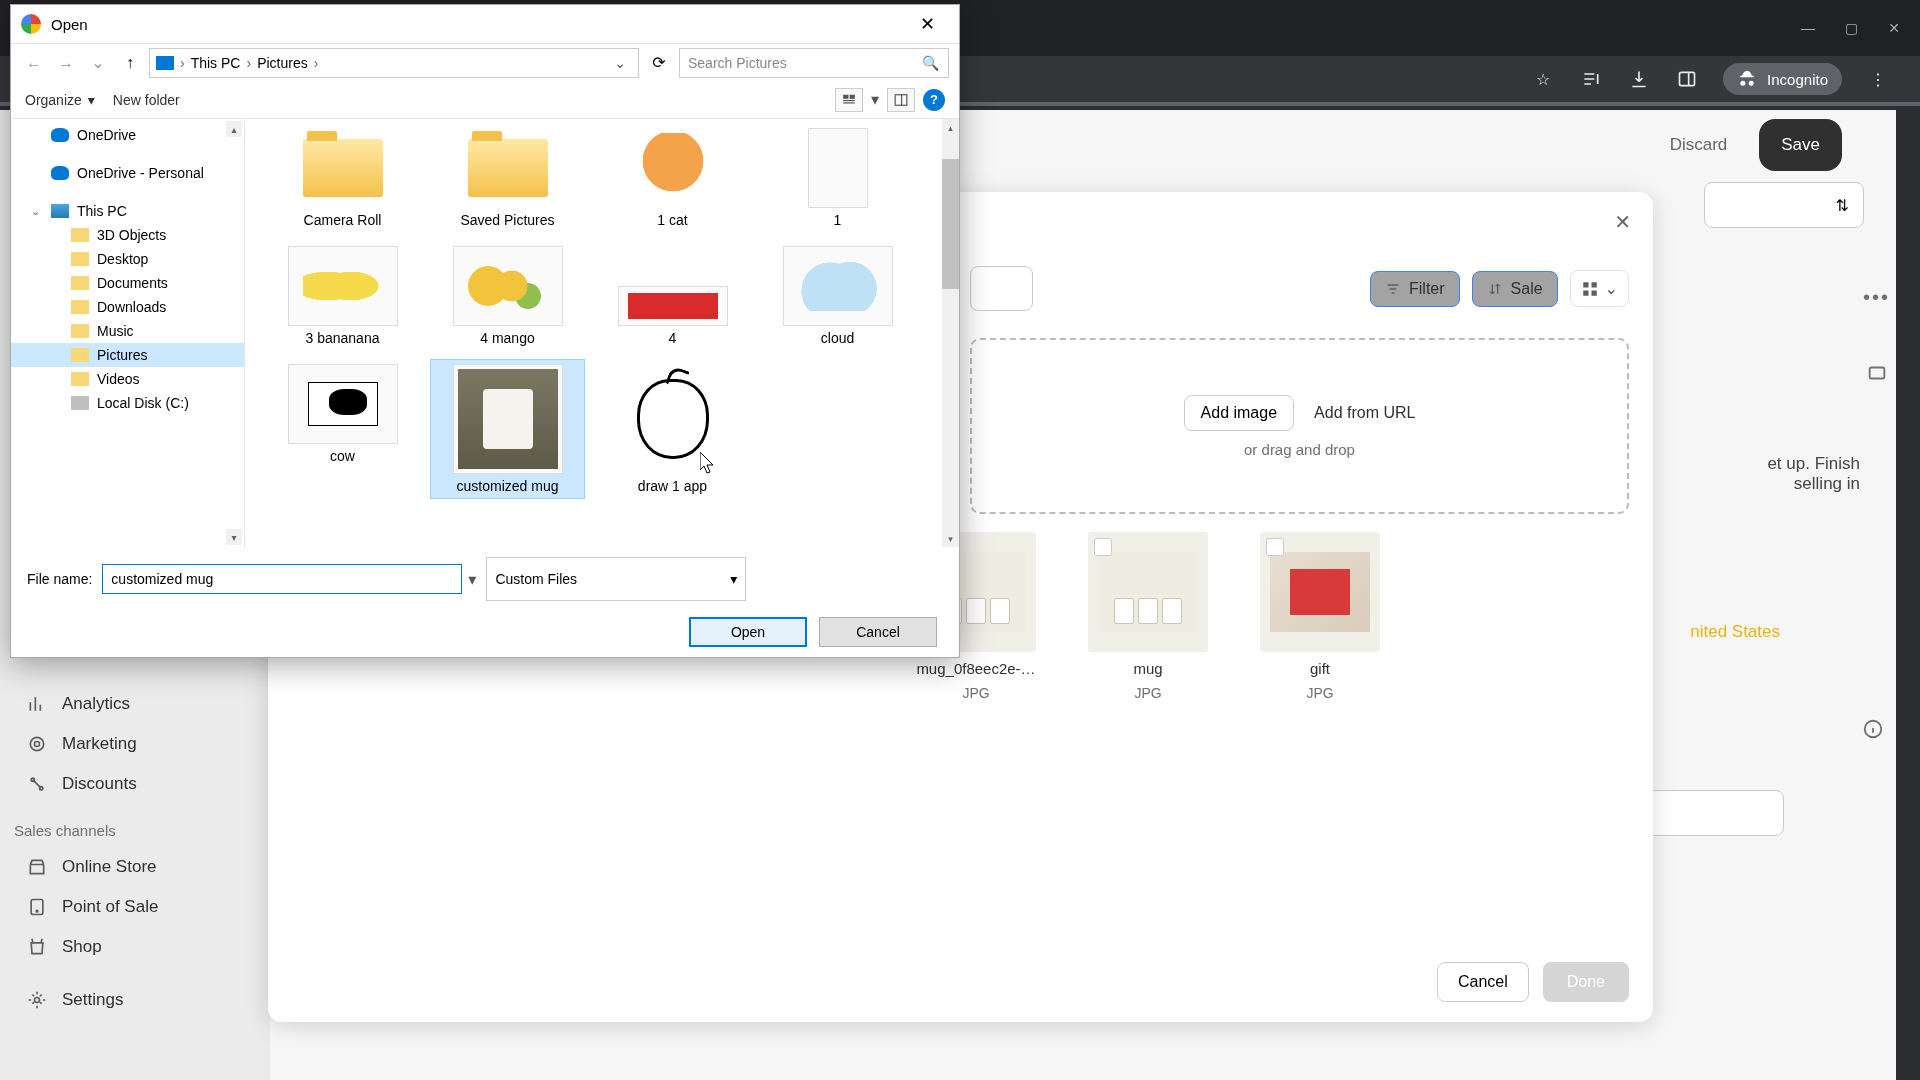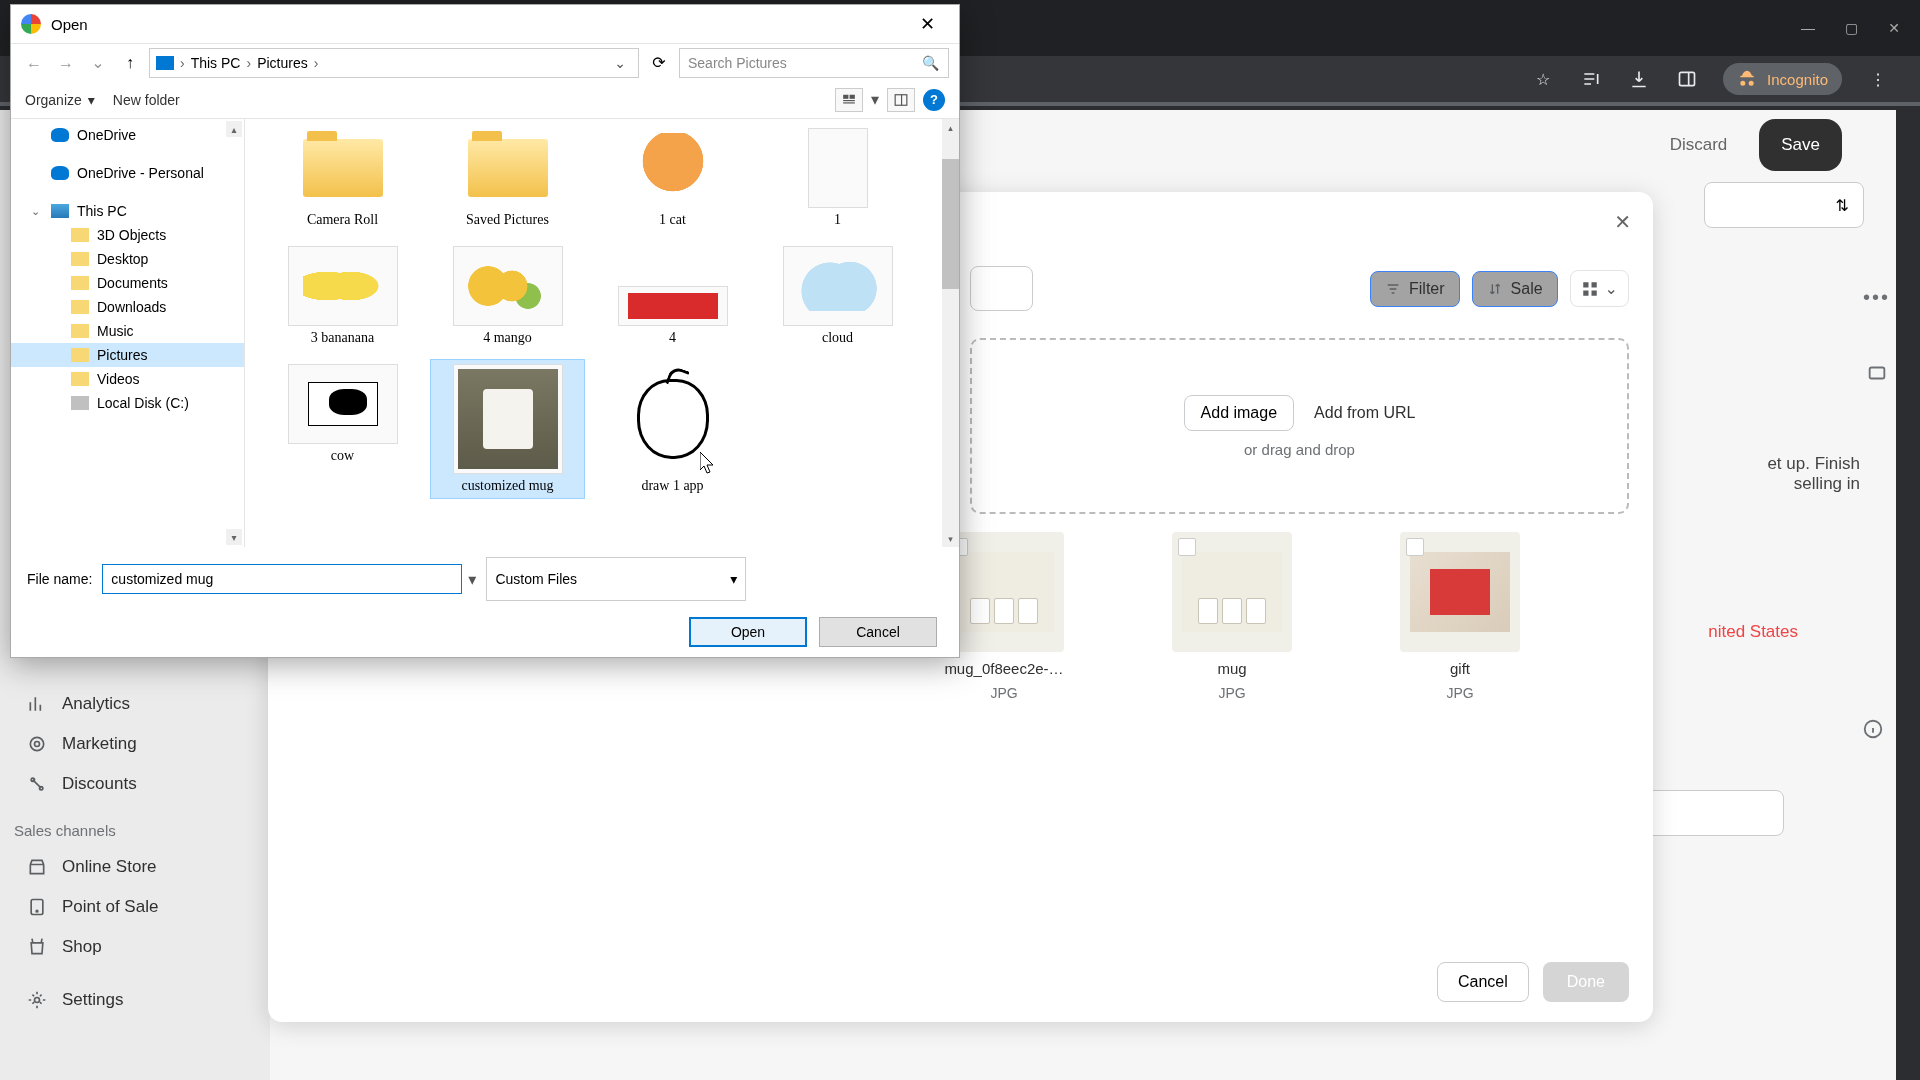--- a/index.html
+++ b/index.html
@@ -4,21 +4,21 @@
 <style>
 * { margin: 0; padding: 0; box-sizing: border-box; font-family: "Segoe UI", sans-serif; }
 body { width: 1920px; height: 1080px; background: #1a1a1a; overflow: hidden; position: relative; }
 
 
 .browser-frame { position: absolute; inset: 0; background: #2b2d30; }
 .browser-top { height: 56px; background: #202124; display: flex; align-items: center; justify-content: flex-end; padding-right: 20px; gap: 28px; }
 .win-controls { display: flex; gap: 30px; color: #aaa; font-size: 14px; }
 .browser-toolbar { height: 50px; background: #35363a; border-bottom: 4px solid #5f6368; display: flex; align-items: center; justify-content: flex-end; padding-right: 30px; gap: 24px; }
 .toolbar-icon { width: 24px; height: 24px; color: #e8eaed; display: flex; align-items: center; justify-content: center; }
-.incognito-badge { display: flex; align-items: center; gap: 10px; background: #5f6368; padding: 6px 14px; border-radius: 20px; color: #fdba74; font-size: 15px; }
+.incognito-badge { display: flex; align-items: center; gap: 10px; background: #5f6368; padding: 6px 14px; border-radius: 20px; color: #ffffff; font-size: 15px; }
 
 
 .page-bg { position: absolute; top: 110px; left: 0; right: 24px; bottom: 0; background: #f6f6f7; }
 .page-header { position: absolute; top: 0; right: 24px; height: 70px; display: flex; align-items: center; gap: 14px; padding-right: 30px; }
 .btn-discard { background: transparent; border: none; color: #666; font-size: 17px; padding: 10px 18px; border-radius: 8px; }
 .btn-save { background: #303030; color: #fff; border: none; font-size: 17px; padding: 16px 22px; border-radius: 16px; }
 
 .left-sidebar { position: absolute; left: 0; top: 110px; width: 270px; bottom: 0; background: #ebebeb; padding: 4px 0; }
 .sidebar-item { display: flex; align-items: center; gap: 14px; padding: 9px 26px; color: #303030; font-size: 17px; cursor: pointer; }
 .sidebar-icon { width: 22px; height: 22px; display: flex; align-items: center; justify-content: center; }
@@ -32,37 +32,37 @@
 .tool-btn { display: flex; align-items: center; gap: 8px; background: #a3a3a3; border: 1px solid #3b82f6; border-radius: 8px; padding: 8px 14px; font-size: 16px; color: #303030; }
 .view-btn { display: flex; align-items: center; gap: 6px; background: #fff; border: 1px solid #e1e3e5; border-radius: 8px; padding: 8px 10px; }
 .small-box { position: absolute; top: 74px; left: 702px; width: 63px; height: 45px; border: 1px solid #c9cccf; border-radius: 8px; background: #fff; }
 
 .dropzone { position: absolute; top: 146px; left: 702px; right: 24px; height: 176px; border: 2px dashed #bbb; border-radius: 10px; display: flex; flex-direction: column; align-items: center; justify-content: center; gap: 10px; }
 .dropzone-buttons { display: flex; gap: 20px; }
 .dz-add { background: #fff; border: 1px solid #c9cccf; border-radius: 8px; padding: 8px 16px; font-size: 16px; }
 .dz-url { background: none; border: none; font-size: 16px; color: #303030; }
 .dz-hint { color: #6d7175; font-size: 15px; }
 
-.existing-files { position: absolute; top: 340px; left: 676px; display: flex; gap: 108px; }
+.existing-files { position: absolute; top: 340px; left: 648px; display: flex; gap: 52px; }
 .file-card { display: flex; flex-direction: column; align-items: center; gap: 8px; width: 120px; }
 .file-thumb { width: 120px; height: 120px; background: #f0efe8; border-radius: 4px; position: relative; display:flex; align-items:center; justify-content:center; }
 .file-checkbox { position: absolute; top: 6px; left: 6px; width: 18px; height: 18px; background: #fff; border: 1px solid #ccc; border-radius: 2px; }
 .file-name { font-size: 15px; color: #303030; text-align: center; }
 .file-ext { font-size: 14px; color: #6d7175; }
 
 .upload-footer { position: absolute; bottom: 20px; right: 24px; display: flex; gap: 14px; }
 .btn-cancel2 { background: #fff; border: 1px solid #c9cccf; border-radius: 8px; padding: 10px 20px; font-size: 16px; }
 .btn-done { background: #d5d5d5; color: #fff; border: none; border-radius: 8px; padding: 10px 24px; font-size: 16px; }
 
 .more-dots { position: absolute; top: 286px; right: 30px; color: #6d7175; font-size: 20px; letter-spacing: 2px; }
 .clip-icon { position: absolute; top: 362px; right: 32px; color: #6d7175; }
 .info-icon-right { position: absolute; top: 718px; right: 36px; color: #6d7175; }
 .combo-placeholder { position: absolute; top: 182px; right: 56px; width: 160px; height: 46px; border: 1px solid #c9cccf; border-radius: 8px; display: flex; align-items: center; justify-content: flex-end; padding-right: 14px; background:#fff; }
 .right-text1 { position: absolute; top: 454px; right: 60px; color: #444; font-size: 17px; text-align: left; }
-.right-text2 { position: absolute; top: 622px; right: 122px; color: #ef4444; font-size: 17px; text-align: center; }
+.right-text2 { position: absolute; top: 622px; right: 140px; color: #eab308; font-size: 17px; text-align: center; }
 .tax-text { position: absolute; left: 1384px; top: 844px; font-size: 16px; color: #444; }
 .tax-text a { color: #005bd3; text-decoration: underline; }
 .input-placeholder { position: absolute; left: 1384px; top: 790px; width: 400px; height: 46px; border:1px solid #c9cccf; background:#fff; border-radius:8px; }
 .big-card-outline { position: absolute; left: 478px; top: 604px; width: 838px; height: 258px; border: 1px solid #e1e3e5; border-radius: 12px; background: #fff; }
 
 
 .file-dialog { position: absolute; left: 10px; top: 4px; width: 950px; height: 654px; background: #fff; border: 1px solid #aaa; box-shadow: 0 6px 30px rgba(0,0,0,0.35); z-index: 100; }
 .fd-titlebar { height: 38px; display: flex; align-items: center; padding: 0 10px; }
 .fd-title-icon { width: 20px; height: 20px; border-radius: 50%; background: conic-gradient(#ea4335 0 25%, #fbbc05 0 50%, #34a853 0 75%, #4285f4 0); margin-right: 10px; }
 .fd-title { font-size: 15px; color: #000; }
@@ -100,21 +100,21 @@
 .fd-tree-scroll-up { position: absolute; top: 2px; right: 2px; width: 16px; height: 16px; background: #f0f0f0; display:flex; align-items:center; justify-content:center; font-size:10px; color:#666; }
 .fd-tree-scroll-dn { position: absolute; bottom: 2px; right: 2px; width: 16px; height: 16px; background: #f0f0f0; display:flex; align-items:center; justify-content:center; font-size:10px; color:#666; }
 
 .fd-content { flex: 1; position: relative; overflow: hidden; padding: 4px 20px; }
 .fd-grid { display: grid; grid-template-columns: repeat(4, 155px); gap: 8px 10px; }
 .fd-item { display: flex; flex-direction: column; align-items: center; gap: 4px; padding: 4px; border: 1px solid transparent; }
 .fd-item.selected { background: #cce8ff; border: 1px solid #99d1ff; }
 .fd-thumb { width: 110px; height: 80px; background: #fafafa; border: 1px solid #ddd; display: flex; align-items: center; justify-content: center; overflow: hidden; }
 .fd-thumb.folder { border: none; background: none; }
 .fd-thumb.tall { height: 110px; }
-.fd-label { font-size: 14px; color: #000; text-align: center; font-family: Liberation Serif, serif; }
+.fd-label { font-size: 14px; color: #000; text-align: center; }
 .fd-content-scroll { position: absolute; right: 0; top: 0; bottom: 0; width: 17px; background: #f0f0f0; }
 .fd-scroll-btn { width: 17px; height: 17px; background: #f0f0f0; display:flex;align-items:center;justify-content:center;font-size:9px;color:#666; }
 .fd-scroll-thumb { position: absolute; top: 40px; width: 17px; height: 130px; background: #c1c1c1; }
 
 .folder-shape { width: 80px; height: 58px; background: linear-gradient(#ffe9a6, #f3c14b); border-radius: 3px; position: relative; }
 .folder-shape::before { content:""; position:absolute; top:-8px; left:4px; width:30px; height:10px; background:#f3c14b; border-radius: 2px 2px 0 0; }
 
 .fd-footer { padding: 10px 16px; }
 .fd-filename-row { display: flex; align-items: center; gap: 10px; margin-bottom: 16px; }
 .fd-fn-label { font-size: 14px; }

